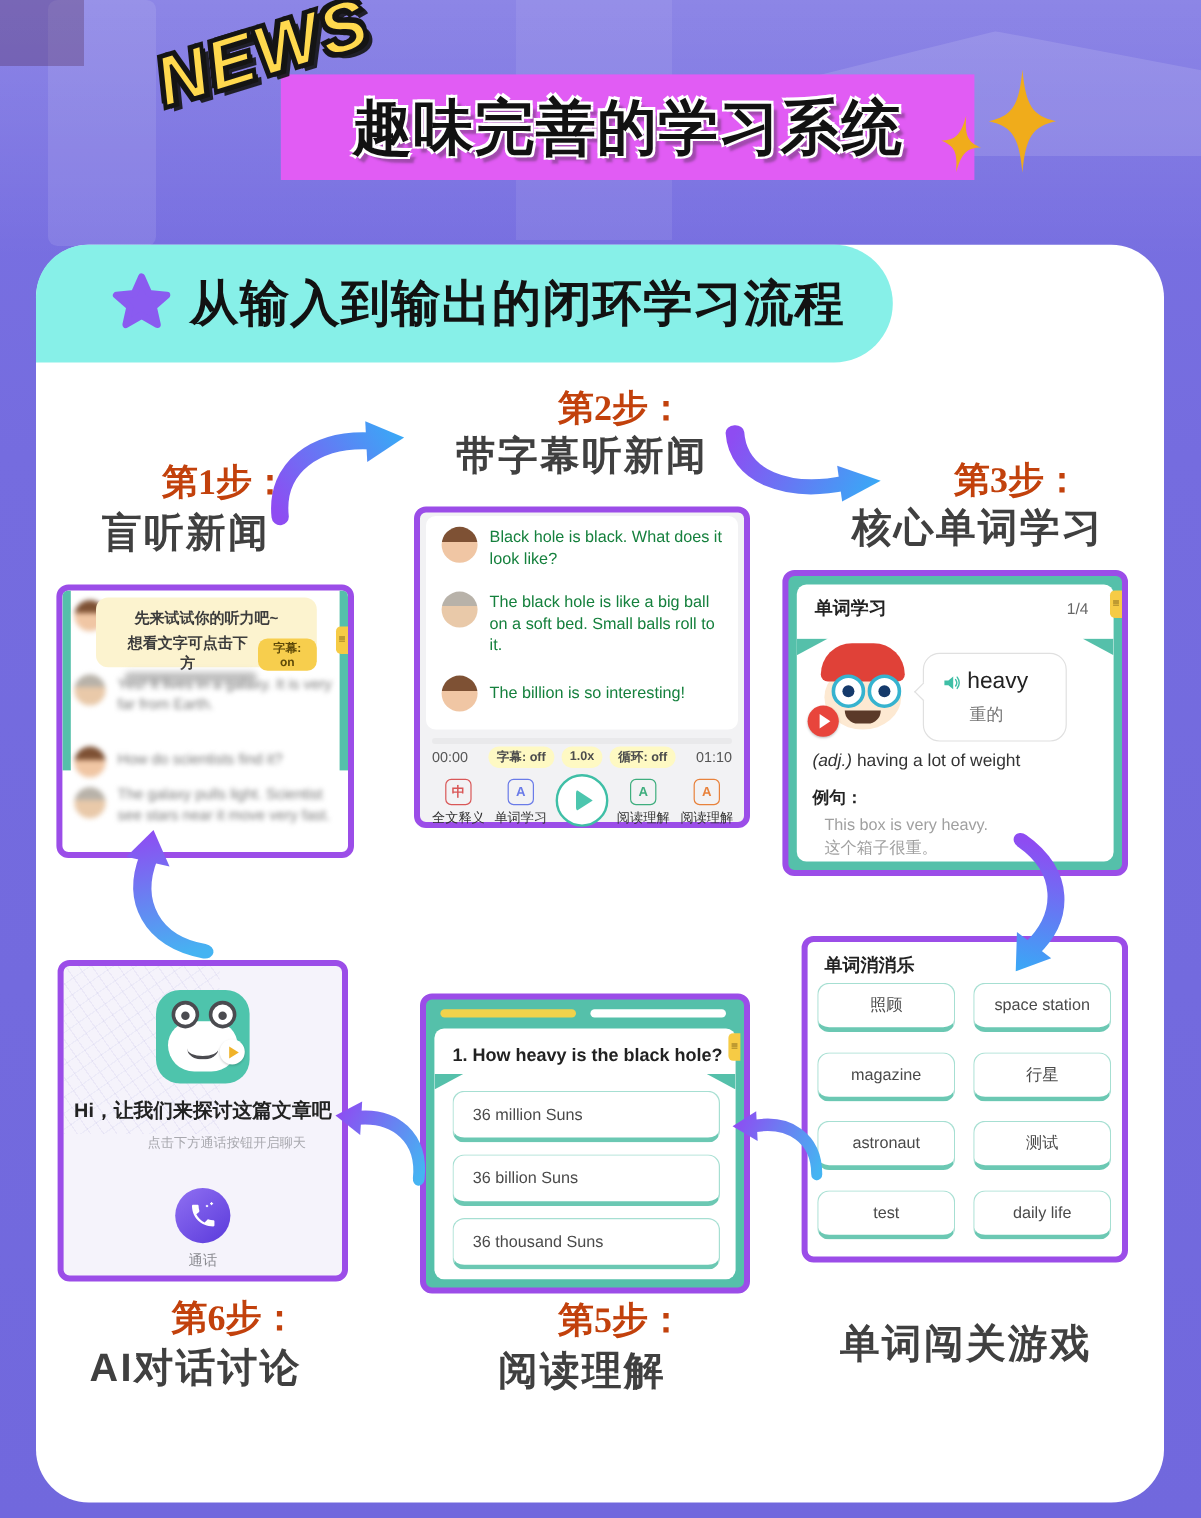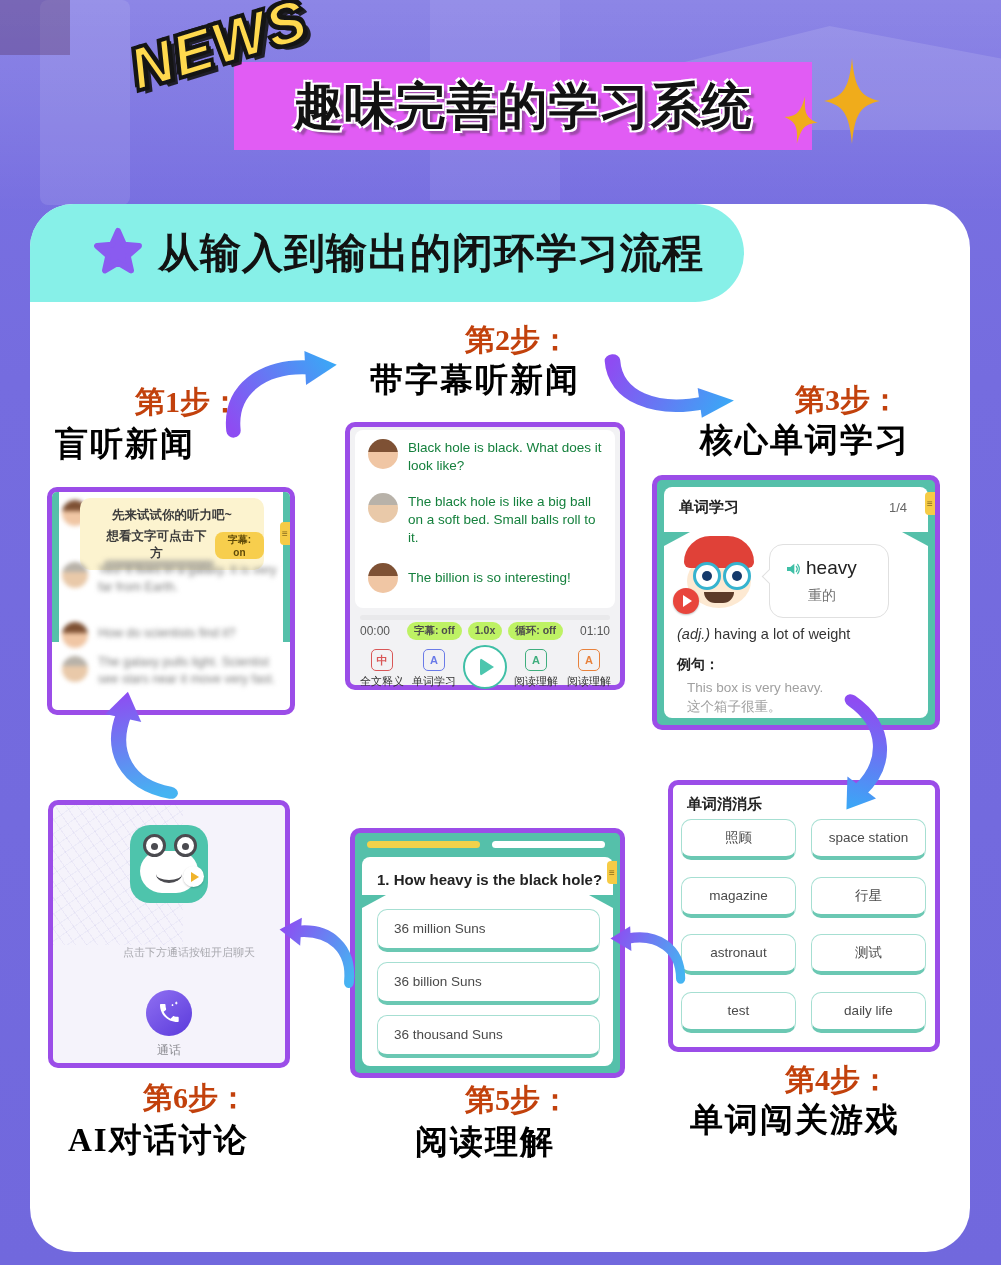--- a/index.html
+++ b/index.html
@@ -30,50 +30,50 @@
   
   .main-card { position:absolute; left:30px; top:204px; width:940px; height:1048px; background:#fff; border-radius:44px; z-index:2; }
 
   
   .cyan-banner { position:absolute; left:0; top:0; width:714px; height:98px; background:#87F0E8; border-radius:44px 50px 50px 0; }
   .cyan-banner .star { position:absolute; left:60px; top:21px; }
   .cyan-banner .t { position:absolute; left:128px; top:0; line-height:98px; font-weight:900; font-size:41px; letter-spacing:1px; color:#121212; }
 
   
   .slabel { position:absolute; text-align:right; font-family:"Liberation Serif","DejaVu Serif",serif; font-weight:700; font-size:30px; color:#c2410c; z-index:3; }
-  .sname  { position:absolute; text-align:left; font-family:Liberation Serif, serif; font-weight:900; font-size:33px; letter-spacing:2px; color:#000000; z-index:3; }
+  .sname  { position:absolute; text-align:center; font-family:Liberation Sans, sans-serif; font-weight:900; font-size:33px; letter-spacing:2px; color:#404040; z-index:3; }
 
   
   .shot { position:absolute; border:5px solid #9B4DE8; border-radius:10px; background:#fff; z-index:4; }
 
   
   .c1 { left:17px; top:283px; width:238px; height:218px; overflow:hidden; }
   .c1 .strip { position:absolute; top:0; width:7px; height:150px; background:#55C0AA; }
   .c1 .tab, .tab-y { position:absolute; width:10px; height:23px; background:#F6CB45; border-radius:4px 0 0 4px;
         font-size:10px; line-height:23px; text-align:center; color:#8a6d1f; font-weight:700; }
-  .c1 .tooltip { position:absolute; left:28px; top:6px; width:184px; height:72px; background:#FCF3CF; border-radius:10px; text-align:center; }
+  .c1 .tooltip { position:absolute; left:28px; top:6px; width:184px; height:58px; background:#FCF3CF; border-radius:10px; text-align:center; }
   .c1 .tooltip .l1 { margin-top:9px; font-size:12.5px; font-weight:700; color:#3c3c3c; }
   .c1 .tooltip .l2 { margin-top:4px; font-size:12.5px; font-weight:700; color:#3c3c3c; display:flex; justify-content:center; align-items:center; gap:4px;padding-left:22px; }
   .badge-on { background:#F7CE4D; border-radius:8px; font-size:10px; font-weight:700; color:#5f4a08; padding:1px 6px; }
   .c1 .row { position:absolute; left:0; width:100%; }
   .av { position:absolute; border-radius:50%; }
   .av-girl { background:linear-gradient(180deg,#7e5134 0 42%,#f0c6a4 42%); }
   .av-man  { background:linear-gradient(180deg,#b8b2a9 0 40%,#e9c9a9 40%); }
   .blurred { filter:blur(2.2px); }
   .c1 .msg { position:absolute; left:46px; width:182px; font-size:12.5px; line-height:17px; color:#7a7a7a; filter:blur(2.4px); }
   .c1 .frag { position:absolute; left:52px; top:68px; width:110px; height:9px; background:rgba(140,140,140,.55); border-radius:4px; filter:blur(2.5px); }
 
   
   .c2 { left:315px; top:218px; width:270px; height:258px; background:#F2F2F4; }
   .c2 .panel { position:absolute; left:5px; top:3px; width:260px; height:178px; background:#fff; border-radius:8px; }
   .c2 .msg { position:absolute; left:58px; width:198px; font-size:13.5px; line-height:18px; color:#15803d; }
   .c2 .pbar { position:absolute; left:10px; top:188px; width:250px; height:5px; background:#E9E9EB; border-radius:3px; }
   .c2 .time { position:absolute; top:197px; font-size:12px; color:#555; }
   .c2 .pills { position:absolute; left:48px; top:195px; width:174px; display:flex; justify-content:center; gap:6px; }
-  .pill { background:#bef264; border-radius:9px; font-size:10.5px; font-weight:700; color:#4c4c4c; padding:2px 7px; white-space:nowrap; }
+  .pill { background:#fef9c3; border-radius:9px; font-size:10.5px; font-weight:700; color:#4c4c4c; padding:2px 7px; white-space:nowrap; }
   .c2 .tool { position:absolute; top:222px; width:52px; text-align:center; }
   .c2 .tool .box { width:20px; height:20px; margin:0 auto; border-radius:5px; border:1.6px solid; font-size:11px; font-weight:700; line-height:20px; }
   .c2 .tool .lb { margin-top:3px; font-size:11px; color:#333; }
   .col-red{color:#D95757;border-color:#D95757;} .col-blue{color:#6A7BE8;border-color:#6A7BE8;}
   .col-green{color:#3FAE7E;border-color:#3FAE7E;} .col-orange{color:#E8823C;border-color:#E8823C;}
   .c2 .play { position:absolute; left:113px; top:218px; width:40px; height:40px; border-radius:50%; border:2.5px solid #3FBFA6; background:#fff; }
   .c2 .play .tri { position:absolute; left:15px; top:11px; width:0; height:0; border-left:14px solid #4CC6AE; border-top:9px solid transparent; border-bottom:9px solid transparent; border-radius:3px; }
 
   
   .c3 { left:622px; top:271px; width:278px; height:245px; background:#55C0AA; }
@@ -165,21 +165,20 @@
       </svg>
       <div class="t">从输入到输出的闭环学习流程</div>
     </div>
 
     <div class="slabel" style="left:40px;top:178px;width:170px">第1步：</div>
     <div class="sname" style="left:25px;top:218px;width:200px">盲听新闻</div>
     <div class="slabel" style="left:370px;top:116px;width:170px">第2步：</div>
     <div class="sname" style="left:340px;top:154px;width:230px">带字幕听新闻</div>
     <div class="slabel" style="left:700px;top:176px;width:170px">第3步：</div>
     <div class="sname" style="left:670px;top:214px;width:230px">核心单词学习</div>
-    <div class="slabel" style="left:690px;top:856px;width:170px">第4步：</div>
     <div class="sname" style="left:660px;top:894px;width:230px">单词闯关游戏</div>
     <div class="slabel" style="left:370px;top:876px;width:170px">第5步：</div>
     <div class="sname" style="left:385px;top:916px;width:140px">阅读理解</div>
     <div class="slabel" style="left:48px;top:874px;width:170px">第6步：</div>
     <div class="sname" style="left:38px;top:914px;width:190px">AI对话讨论</div>
 
     <div class="shot c1">
       <div class="strip" style="left:0"></div>
       <div class="strip" style="right:0"></div>
       <div class="tab-y" style="right:0;top:30px">≡</div>
@@ -305,20 +304,21 @@
     </div>
 
     <div class="shot c6">
       <div class="frog">
         <div class="blob"></div>
         <div class="eye" style="left:13px"></div>
         <div class="eye" style="left:44px"></div>
         <div class="mouth"></div>
         <div class="pbadge"></div>
       </div>
+      <div class="greet">Hi，让我们来探讨这篇文章吧</div>
       <div class="hint">点击下方通话按钮开启聊天</div>
       <div class="callbtn">
         <svg style="position:absolute;left:11px;top:11px" width="24" height="24" viewBox="0 0 24 24">
           <path d="M6.6 10.8c1.5 3 3.9 5.4 6.9 6.9l2.3-2.3c.3-.3.7-.4 1.1-.2 1.2.4 2.5.6 3.8.6.6 0 1 .4 1 1V20c0 .6-.4 1-1 1C10.6 21 3 13.4 3 4c0-.6.4-1 1-1h3.5c.6 0 1 .4 1 1 0 1.3.2 2.6.6 3.8.1.4 0 .8-.2 1.1L6.6 10.8z" fill="#fff"></path>
           <path d="M15 4 l1 0 M15.5 3.5 l0 1 M18.5 2 l1.6 0 M19.3 1.2 l0 1.6" stroke="#fff" stroke-width="1.2" stroke-linecap="round"></path>
         </svg>
       </div>
       <div class="calllb">通话</div>
     </div>
 

